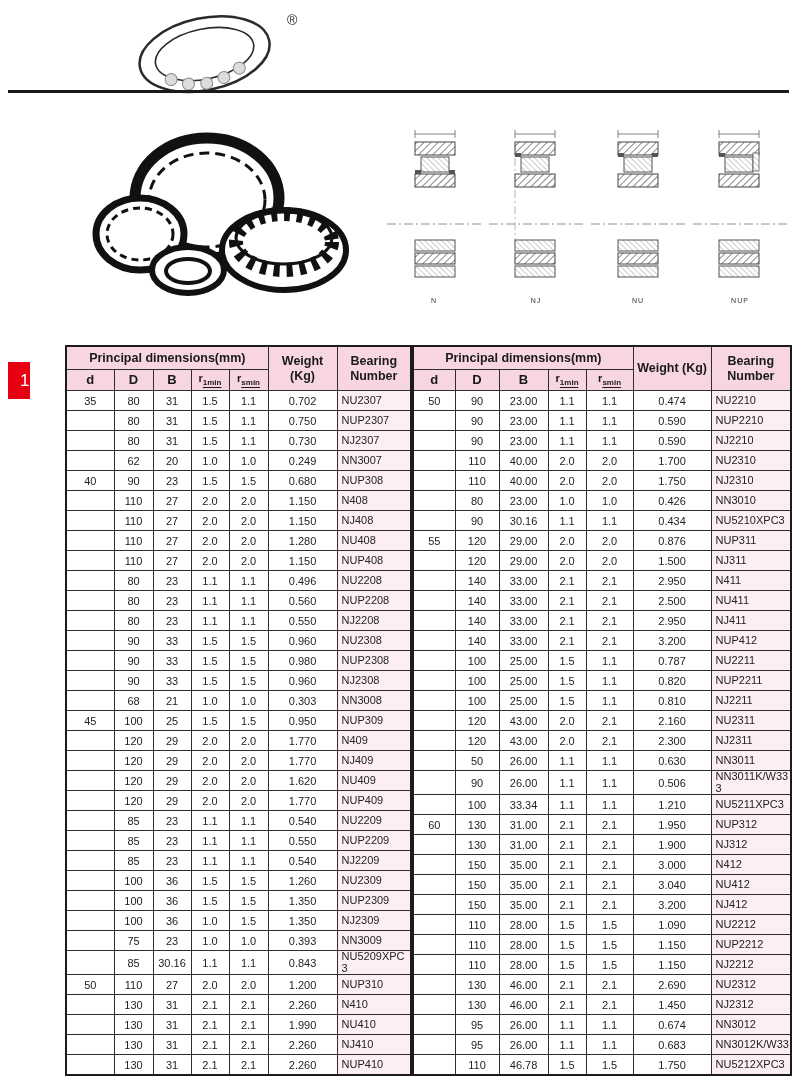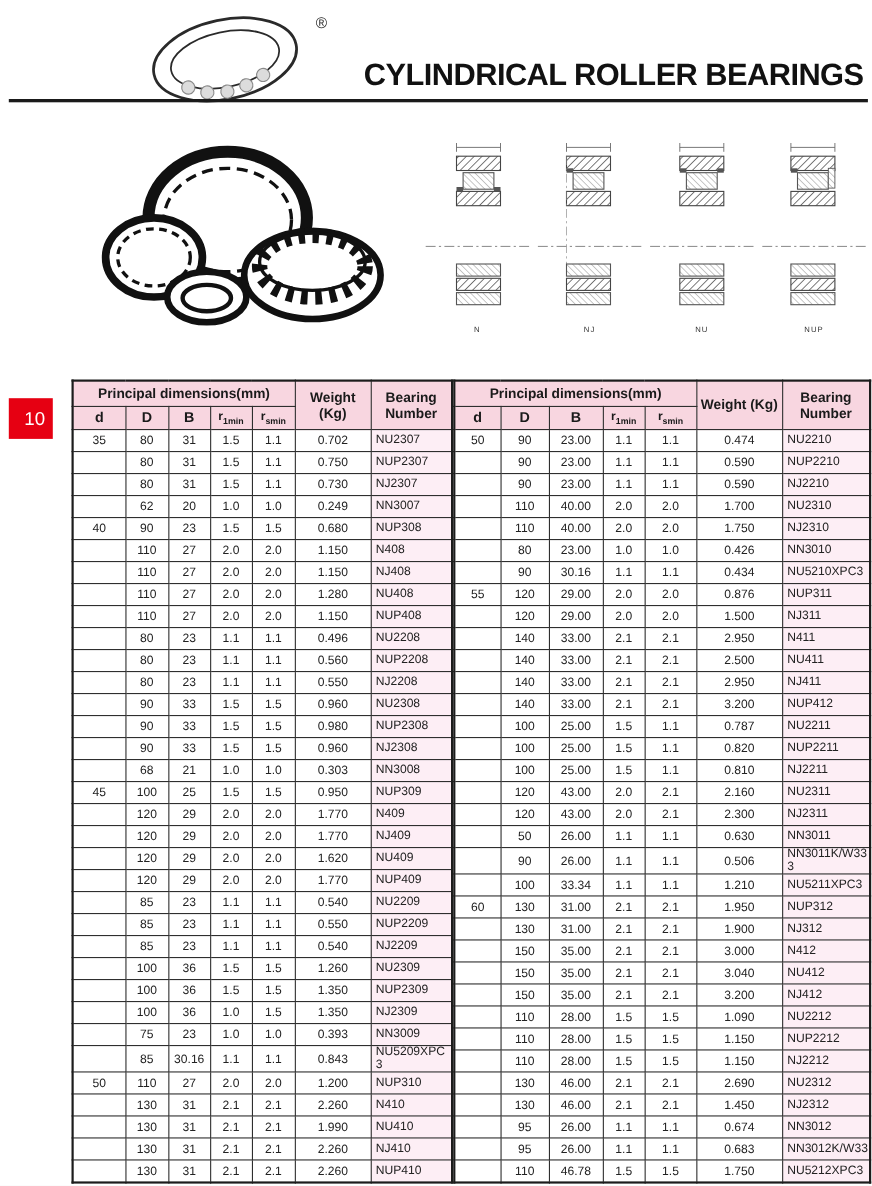--- a/index.html
+++ b/index.html
@@ -17,34 +17,34 @@
   .header-rule{position:absolute;left:8px;right:4px;top:90px;height:3px;background:#1a1a1a;}
 
   
   .photo{position:absolute;left:92px;top:130px;width:260px;height:175px;}
   .drawings{position:absolute;left:383px;top:126px;width:408px;height:180px;display:flex;}
   .diagram{width:102px;position:relative;}
   .diagram-label{position:absolute;bottom:2px;left:0;right:0;text-align:center;
                  font-size:7px;color:#333;letter-spacing:1px;}
 
   
-  .page-tab{position:absolute;left:8px;top:362px;width:40px;height:37px;background:#e60012;
+  .page-tab{position:absolute;left:8px;top:362px;width:22px;height:37px;background:#e60012;
             color:#fff;font-size:17px;line-height:37px;text-align:right;padding-right:7px;
             box-sizing:border-box;padding-left:12px;}
 
   
   .tables{position:absolute;left:65px;top:345px;display:flex;align-items:flex-start;border-radius:31px;}
   table{border-collapse:collapse;table-layout:fixed;background:#fff;}
   table,th,td{border:1px solid #2e2e2e;}
   table{border:2px solid #1c1c1c;}
   th{background:#f8d6e0;font-weight:bold;font-size:12.5px;padding:0;line-height:1.15;}
   .hrow1 th{height:22px;}
   .hrow2 th{height:20px;font-size:13px;}
   th.rsub{font-size:11px;font-weight:bold;}
-  th sub{font-size:8px;}
+  th sub{font-size:8px;text-decoration:underline;}
   td{height:19px;padding:0;text-align:center;vertical-align:middle;font-size:11px;color:#222;}
   td.bearing{background:#fdeef5;text-align:left;padding-left:4px;overflow-wrap:anywhere;
              line-height:1.05;}
   .t-left{width:345px;}
   .t-right{width:378px;}
 </style>
 </head>
 <body>
 
 <div class="page">
@@ -70,21 +70,20 @@
         <circle cx="42" cy="58" r="6" fill="#dcdcdc" stroke="#8a8a8a"></circle>
         <circle cx="58" cy="66" r="6" fill="#dcdcdc" stroke="#8a8a8a"></circle>
         <circle cx="76" cy="69" r="6" fill="#dcdcdc" stroke="#8a8a8a"></circle>
         <circle cx="94" cy="67" r="6" fill="#dcdcdc" stroke="#8a8a8a"></circle>
         <circle cx="111" cy="61" r="6" fill="#dcdcdc" stroke="#8a8a8a"></circle>
       </g>
     </svg>
     <span class="reg-mark">®</span>
   </div>
 
-  <h1 class="page-title">CYLINDRICAL ROLLER BEARINGS</h1>
   <div class="header-rule"></div>
 
   <div class="photo">
     <svg width="260" height="175" viewBox="0 0 260 175">
 
       <ellipse cx="115" cy="68" rx="72" ry="60" fill="none" stroke="#111" stroke-width="11"></ellipse>
       <ellipse cx="115" cy="70" rx="58" ry="47" fill="none" stroke="#111" stroke-width="3" stroke-dasharray="10 6"></ellipse>
 
       <ellipse cx="48" cy="104" rx="44" ry="36" fill="#fff" stroke="#111" stroke-width="7"></ellipse>
       <ellipse cx="48" cy="104" rx="33" ry="26" fill="none" stroke="#111" stroke-width="3" stroke-dasharray="7 5"></ellipse>

